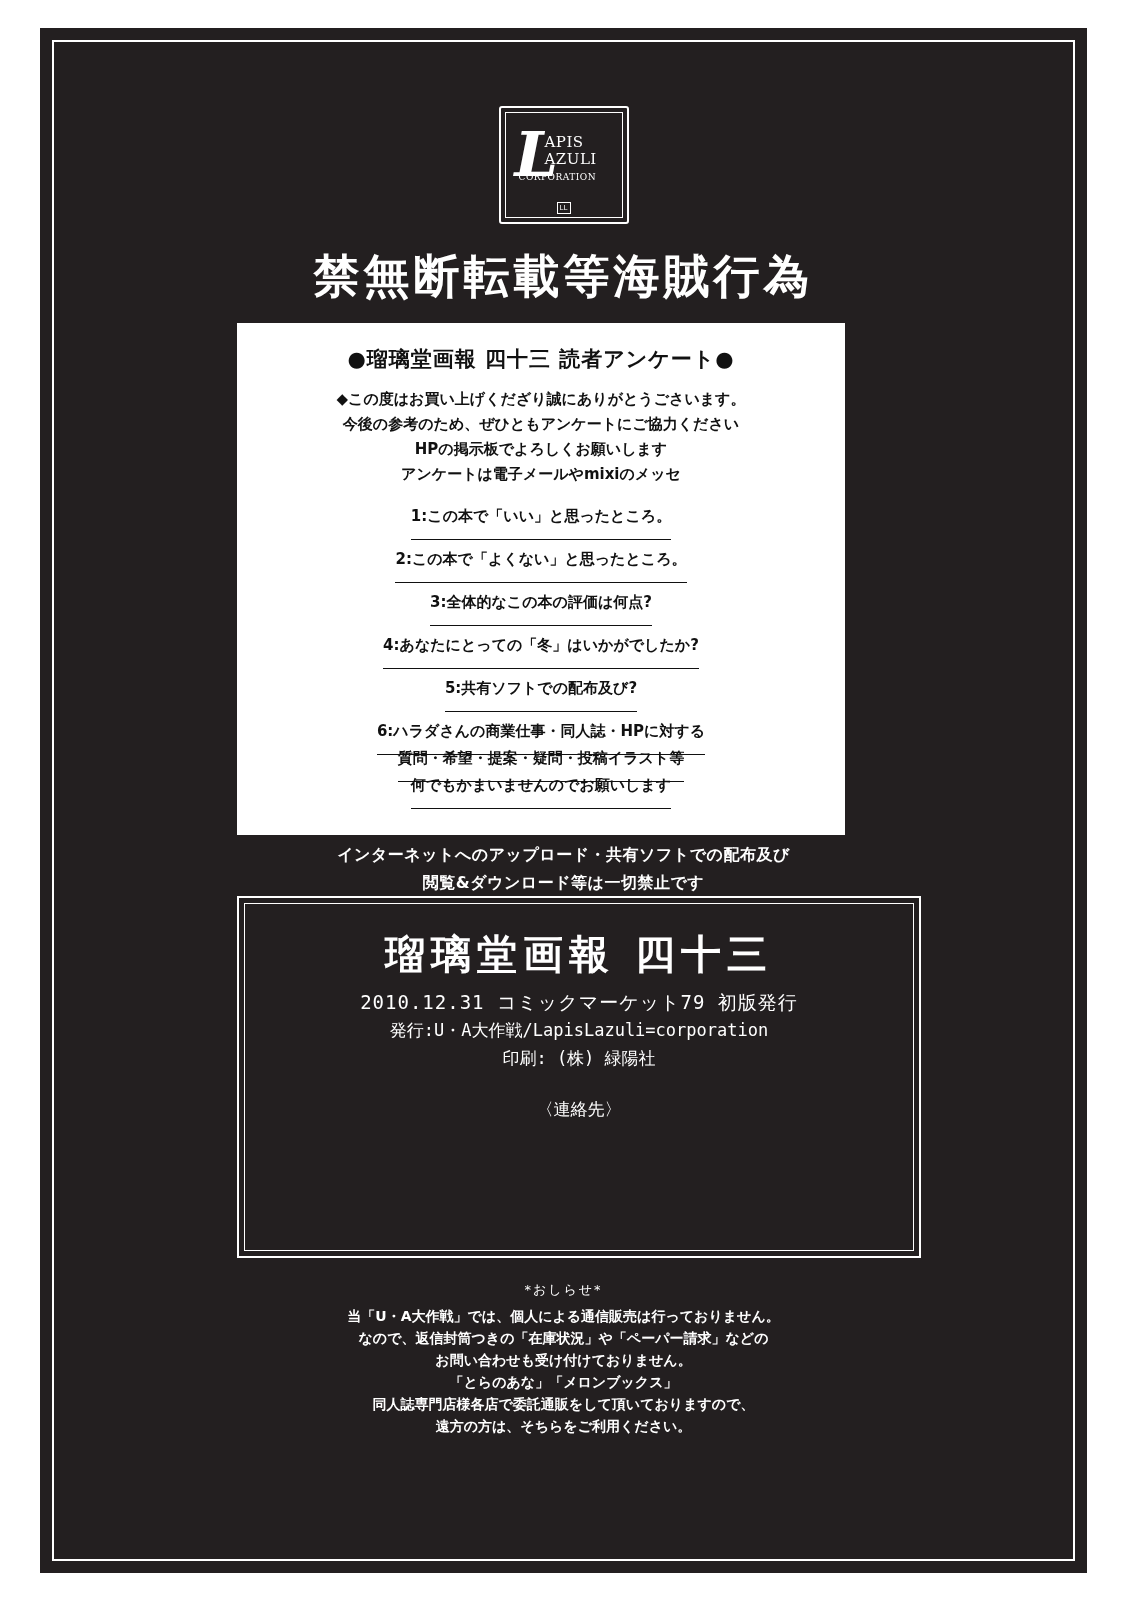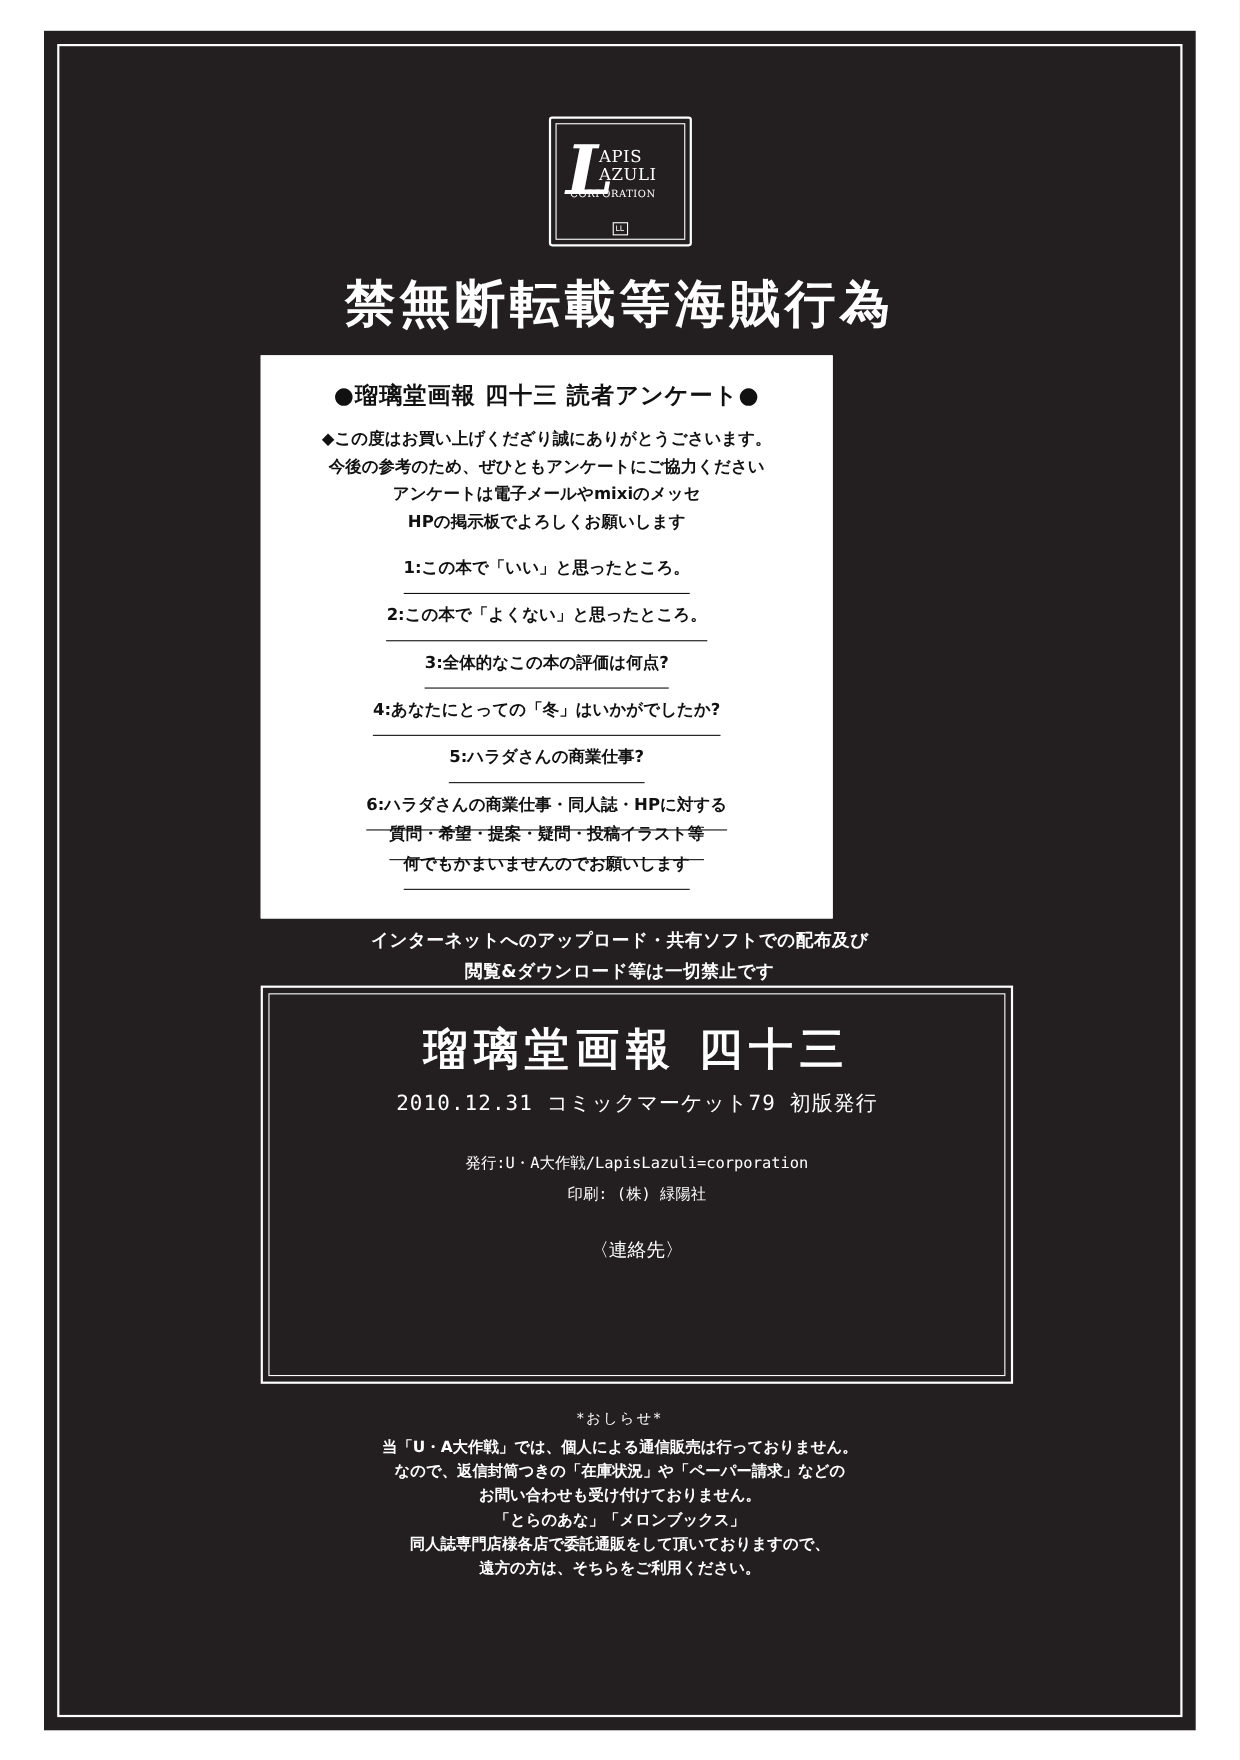--- a/index.html
+++ b/index.html
@@ -111,21 +111,21 @@
     font-weight: bold;
     letter-spacing: 4px;
     color: #ffffff;
   }
 
   
   .survey-card {
     position: absolute;
     left: 197px;
     top: 295px;
-    width: 520px;
+    width: 608px;
     min-height: 470px;
     background: #ffffff;
     color: #111111;
     border: 2px solid #ffffff;
     padding: 14px 16px 18px 16px;
     box-sizing: border-box;
   }
   .survey-title {
     font-size: 21px;
     font-weight: bold;
@@ -187,23 +187,22 @@
     line-height: 52px;
   }
   .colo-date {
     font-family: "DejaVu Sans Mono", monospace;
     font-size: 19px;
     letter-spacing: 1px;
     margin-top: 10px;
   }
   .colo-block {
     font-family: "DejaVu Sans Mono", monospace;
-    font-size: 14px;
+    font-size: 17px;
     line-height: 28px;
-    margin-top: 28px;
   }
   .colo-contact-head {
     font-family: "DejaVu Sans Mono", monospace;
     font-size: 17px;
     margin-top: 24px;
     line-height: 26px;
   }
   .colo-contact {
     font-family: "DejaVu Sans Mono", monospace;
     font-size: 17px;
@@ -249,38 +248,38 @@
         </div>
       </div>
 
       <div class="headline">禁無断転載等海賊行為</div>
 
       <div class="survey-card">
         <div class="survey-title">●瑠璃堂画報 四十三 読者アンケート●</div>
         <div class="survey-lead">
           <div class="line">◆この度はお買い上げくだざり誠にありがとうごさいます。</div>
           <div class="line">今後の参考のため、ぜひともアンケートにご協力ください</div>
+          <div class="line">HPの掲示板でよろしくお願いします</div>
           <div class="line">アンケートは電子メールやmixiのメッセ</div>
-          <div class="line">HPの掲示板でよろしくお願いします</div>
         </div>
 
         <div class="survey-q">
           <span class="u">1:この本で「いい」と思ったところ。</span>
         </div>
         <div class="survey-q">
           <span class="u">2:この本で「よくない」と思ったところ。</span>
         </div>
         <div class="survey-q">
           <span class="u">3:全体的なこの本の評価は何点?</span>
         </div>
         <div class="survey-q">
           <span class="u">4:あなたにとっての「冬」はいかがでしたか?</span>
         </div>
         <div class="survey-q">
-          <span class="u">5:ハラダさんの商業仕事?</span>
+          <span class="u">5:共有ソフトでの配布及び?</span>
         </div>
         <div class="survey-q">
           <span class="line"><span class="u">6:ハラダさんの商業仕事・同人誌・HPに対する</span></span>
           <span class="line"><span class="u">質問・希望・提案・疑問・投稿イラスト等</span></span>
           <span class="line"><span class="u">何でもかまいませんのでお願いします</span></span>
         </div>
       </div>
 
       <div class="warning">
         <div>瑠璃堂画報の無断転載・無断複製・海賊版行為</div>

